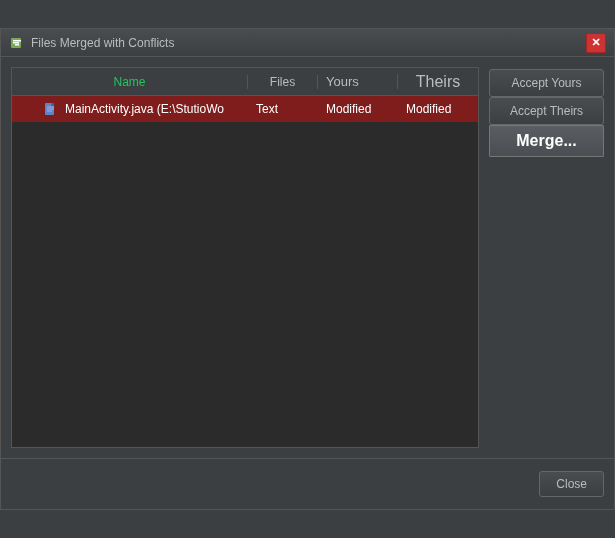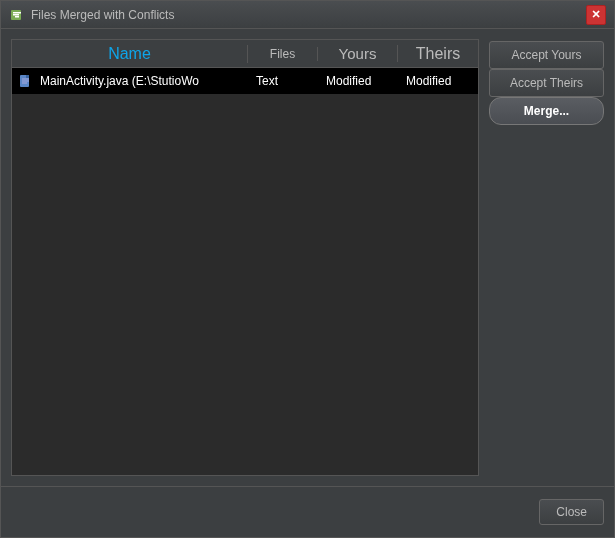--- a/index.html
+++ b/index.html
@@ -15,21 +15,21 @@
       font-family: Arial, sans-serif;
       font-size: 12px;
       color: #bbbbbb;
       display: flex;
       justify-content: center;
       align-items: center;
     }
 
     .window {
       width: 615px;
-      height: 538px;
+      height: 482px;
       background: #3c3f41;
       border: 1px solid #555;
       display: flex;
       flex-direction: column;
     }
 
     .titlebar {
       background: linear-gradient(to bottom, #4a4d50, #3c3f41);
       height: 28px;
       display: flex;
@@ -96,62 +96,62 @@
       background: #3c3f41;
       border-bottom: 1px solid #555;
       height: 28px;
       align-items: center;
     }
 
     .col-name {
       flex: 2;
       text-align: center;
       padding: 0 8px;
-      color: #0ea5e9;
-      font-size: 16px;
+      color: #22c55e;
+      font-size: 12px;
       border-right: 1px solid #555;
     }
 
     .col-type {
       width: 70px;
       text-align: center;
       padding: 0 8px;
       color: #bbbbbb;
       font-size: 12px;
       border-right: 1px solid #555;
     }
 
     .col-yours {
       width: 80px;
-      text-align: center;
-      padding: 0 8px;
-      color: #bbbbbb;
-      font-size: 15px;
+      padding: 0 8px;
+      color: #bbbbbb;
+      font-size: 13px;
       border-right: 1px solid #555;
     }
 
     .col-theirs {
       width: 80px;
       text-align: center;
       padding: 0 8px;
       color: #bbbbbb;
       font-size: 16px;
     }
 
     .table-body {
       flex: 1;
       overflow-y: auto;
     }
 
     .table-row {
       display: flex;
       align-items: center;
       height: 26px;
-      background: #000000;
-      cursor: pointer;
+      background: #7f1d1d;
+      cursor: pointer;
+      padding-left: 25px;
     }
 
     .row-icon {
       width: 20px;
       display: flex;
       align-items: center;
       justify-content: center;
       flex-shrink: 0;
       margin-left: 4px;
     }
@@ -203,25 +203,25 @@
       padding: 6px 10px;
       cursor: pointer;
       font-size: 12px;
       text-align: center;
       width: 100%;
     }
 
     .btn-merge {
       background: linear-gradient(to bottom, #5a5d62, #4a4d52);
       border: 1px solid #777;
-      border-radius: 12px;
+      border-radius: 1px;
       color: #ffffff;
       padding: 6px 10px;
       cursor: pointer;
-      font-size: 12px;
+      font-size: 16px;
       font-weight: bold;
       text-align: center;
       width: 100%;
     }
 
     .footer {
       display: flex;
       justify-content: flex-end;
       padding: 12px 10px;
       border-top: 1px solid #555;

